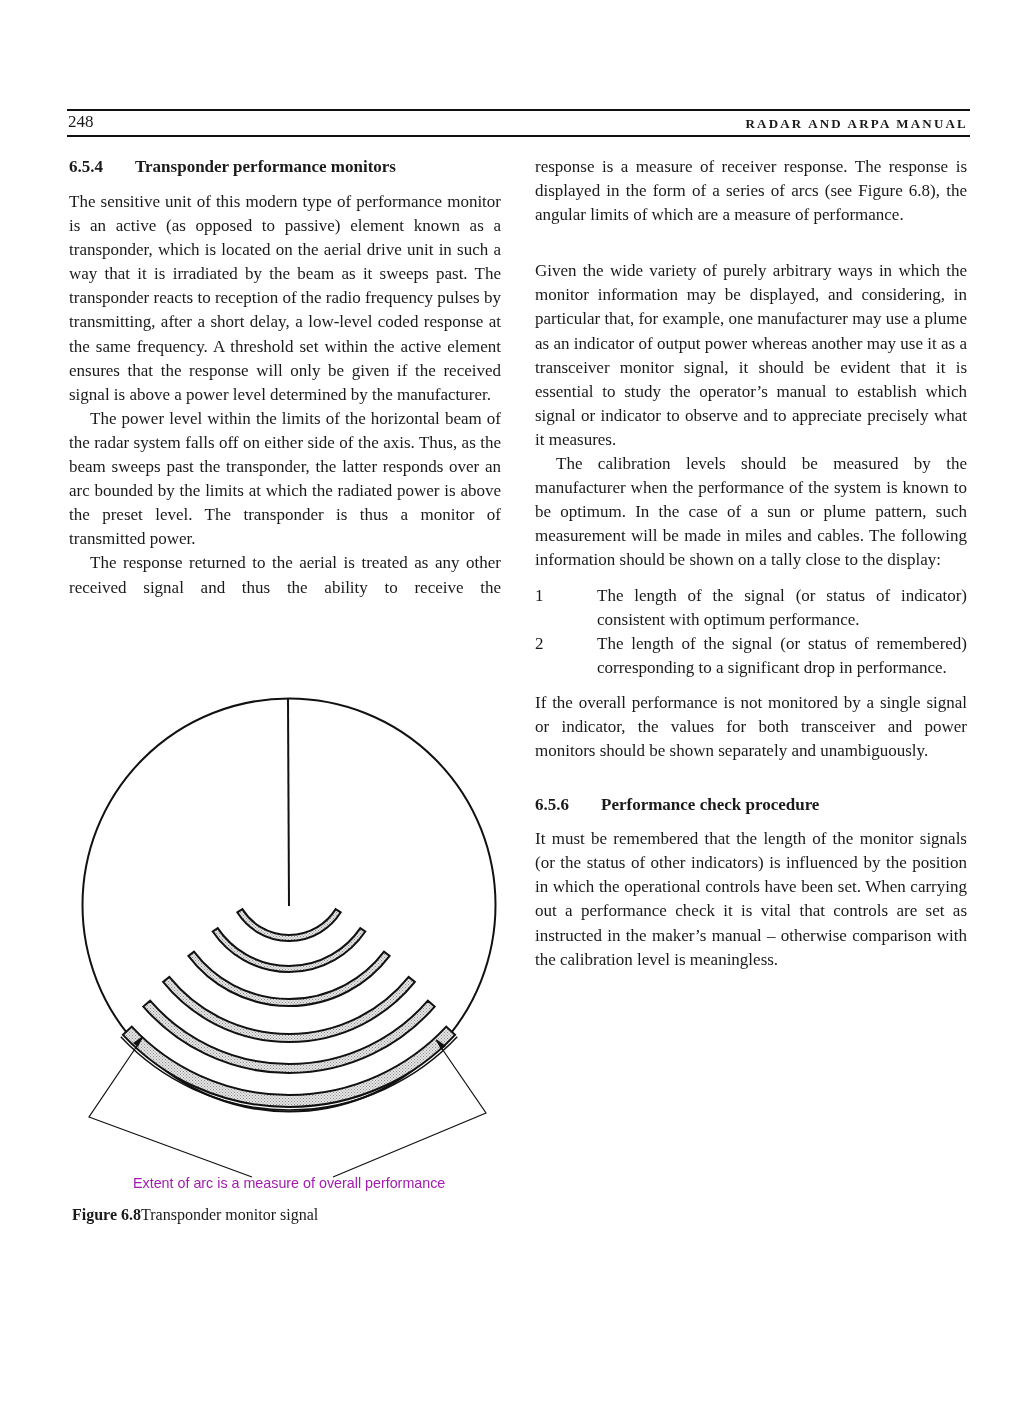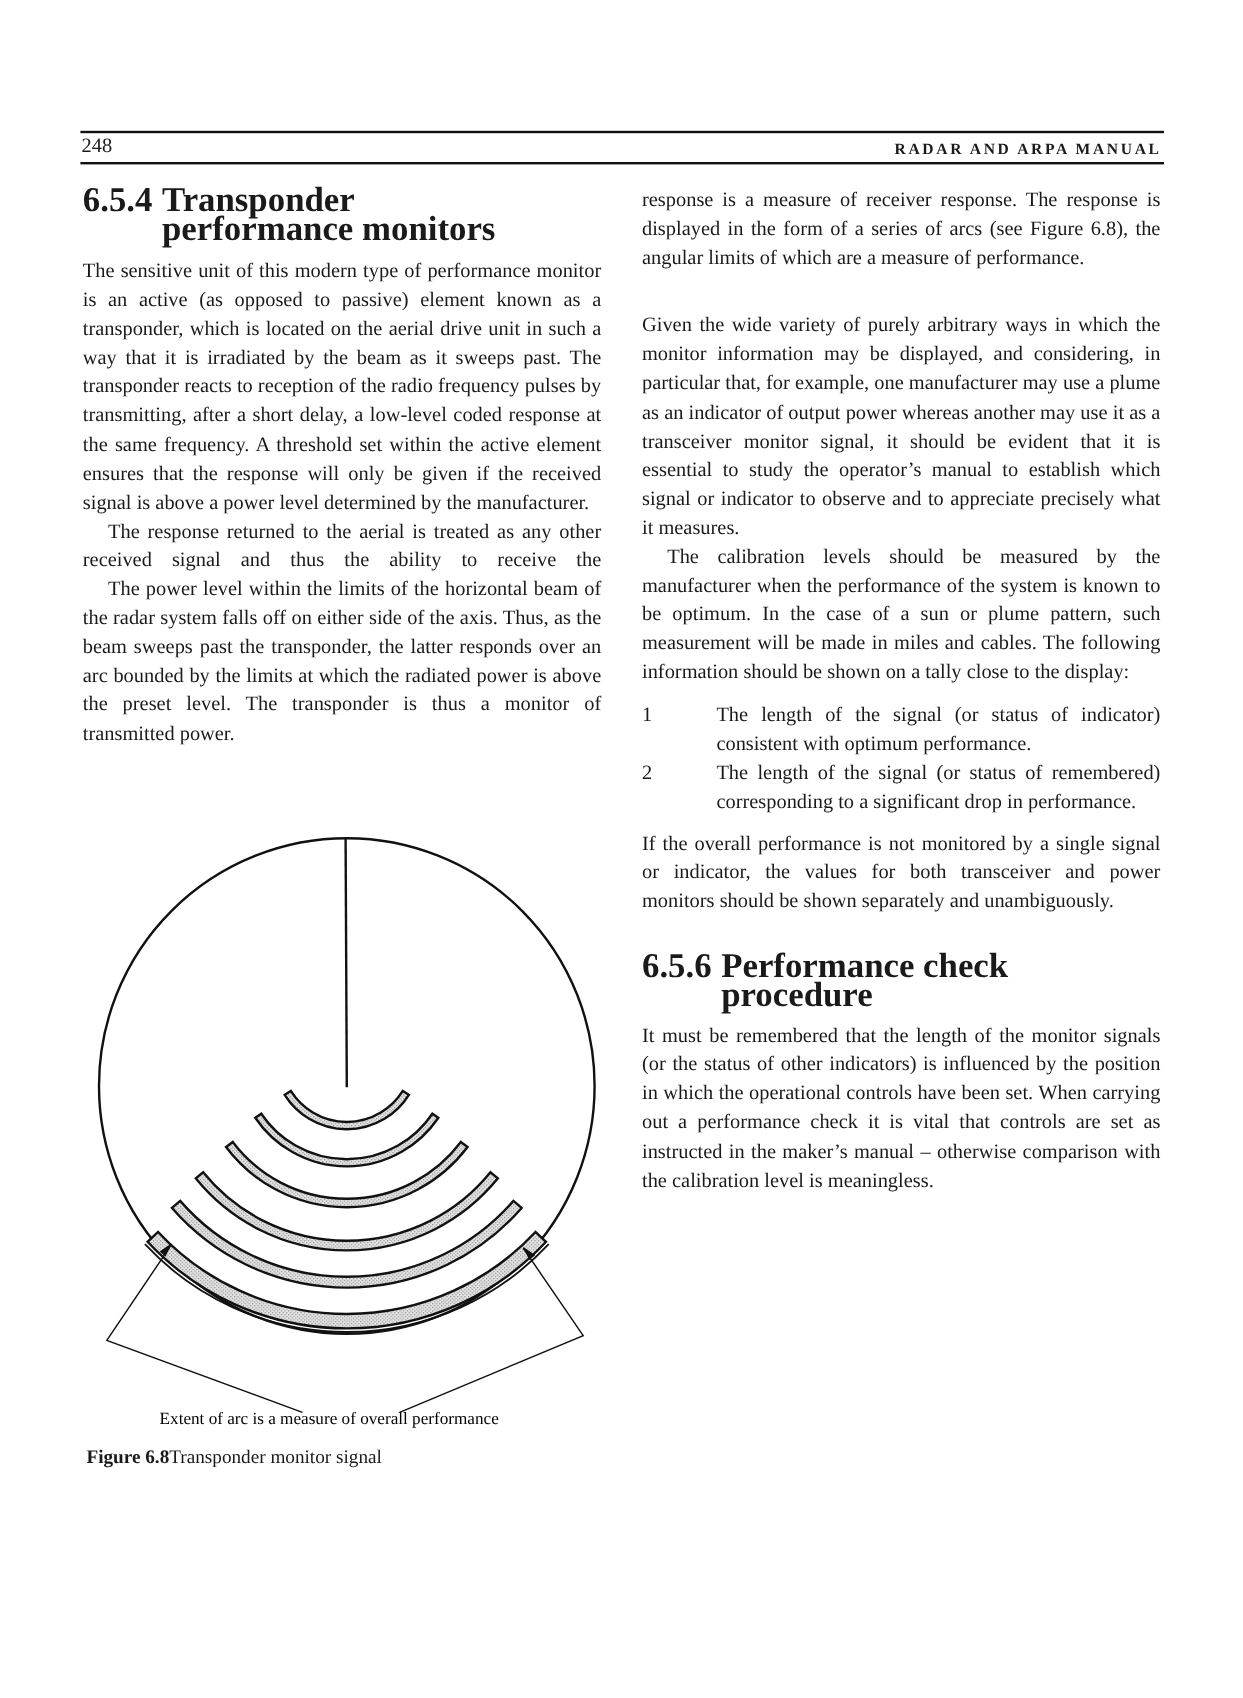--- a/index.html
+++ b/index.html
@@ -7,51 +7,51 @@
          font-family: "Liberation Serif", "DejaVu Serif", serif; color: #1a1a1a; }
   .rule { position: absolute; left: 67px; width: 903px; background: #111; }
   #rule-top { top: 109px; height: 2px; }
   #rule-bottom { top: 135px; height: 2px; }
   #page-number { position: absolute; left: 68px; top: 111px; font-size: 17px; line-height: 22px; }
   #running-head { position: absolute; right: 68px; top: 115px; font-size: 13px; font-weight: bold;
                   letter-spacing: 2.2px; line-height: 18px; }
   .col { position: absolute; width: 432px; }
   #col-left { left: 69px; top: 155px; }
   #col-right { left: 535px; top: 155px; }
-  .heading { font-weight: bold; font-size: 29px; line-height: 24px; margin: 0; display: flex; }
+  .heading { font-weight: bold; font-size: 17px; line-height: 24px; margin: 0; display: flex; }
   .heading .num { width: 66px; flex: 0 0 66px; }
   .heading .ttl { flex: 1; }
   p { margin: 0; font-size: 17px; line-height: 24.1px; text-align: justify; }
   p.indent { text-indent: 21px; }
   .list-item { display: flex; font-size: 17px; line-height: 24.1px; }
   .list-item .ln { width: 18px; flex: 0 0 18px; }
   .list-item .lt { flex: 1; text-align: justify; margin-left: 44px; }
   #figure-svg { position: absolute; left: 60px; top: 660px; }
   #figure-annotation { position: absolute; left: 133px; top: 1174px; font-size: 14.3px; line-height: 18px;
-                       font-family: Liberation Serif, serif; color: #000000; }
+                       font-family: Liberation Sans, sans-serif; color: #a21caf; }
   #figure-caption { position: absolute; left: 72px; top: 1204px; font-size: 16px; line-height: 22px; }
   #figure-caption .lbl { font-weight: bold; margin-right: 0; }
 </style>
 </head>
 <body>
 
 <div class="rule" id="rule-top"></div>
 <div id="page-number">248</div>
 <div id="running-head">RADAR AND ARPA MANUAL</div>
 <div class="rule" id="rule-bottom"></div>
 
 <div class="col" id="col-left">
   <h2 class="heading">
     <span class="num">6.5.4</span>
     <span class="ttl" style="padding-right:70px">Transponder performance monitors</span>
   </h2>
   <div style="height:11px"></div>
   <p>The sensitive unit of this modern type of performance monitor is an active (as opposed to passive) element known as a transponder, which is located on the aerial drive unit in such a way that it is irradiated by the beam as it sweeps past. The transponder reacts to reception of the radio frequency pulses by transmitting, after a short delay, a low-level coded response at the same frequency. A threshold set within the active element ensures that the response will only be given if the received signal is above a power level determined by the manufacturer.</p>
+  <p class="indent">The power level within the limits of the horizontal beam of the radar system falls off on either side of the axis. Thus, as the beam sweeps past the transponder, the latter responds over an arc bounded by the limits at which the radiated power is above the preset level. The transponder is thus a monitor of transmitted power.</p>
   <p class="indent" style="text-align-last:justify">The response returned to the aerial is treated as any other received signal and thus the ability to receive the</p>
-  <p class="indent">The power level within the limits of the horizontal beam of the radar system falls off on either side of the axis. Thus, as the beam sweeps past the transponder, the latter responds over an arc bounded by the limits at which the radiated power is above the preset level. The transponder is thus a monitor of transmitted power.</p>
 </div>
 
 <svg id="figure-svg" width="450" height="520" viewBox="60 660 450 520">
   <defs>
     <pattern id="stipple" width="3" height="3" patternUnits="userSpaceOnUse">
       <rect width="3" height="3" fill="#e6e6e6"></rect>
       <rect x="0" y="0" width="1" height="1" fill="#8a8a8a"></rect>
       <rect x="1.5" y="1.5" width="1" height="1" fill="#8a8a8a"></rect>
     </pattern>
   </defs>

